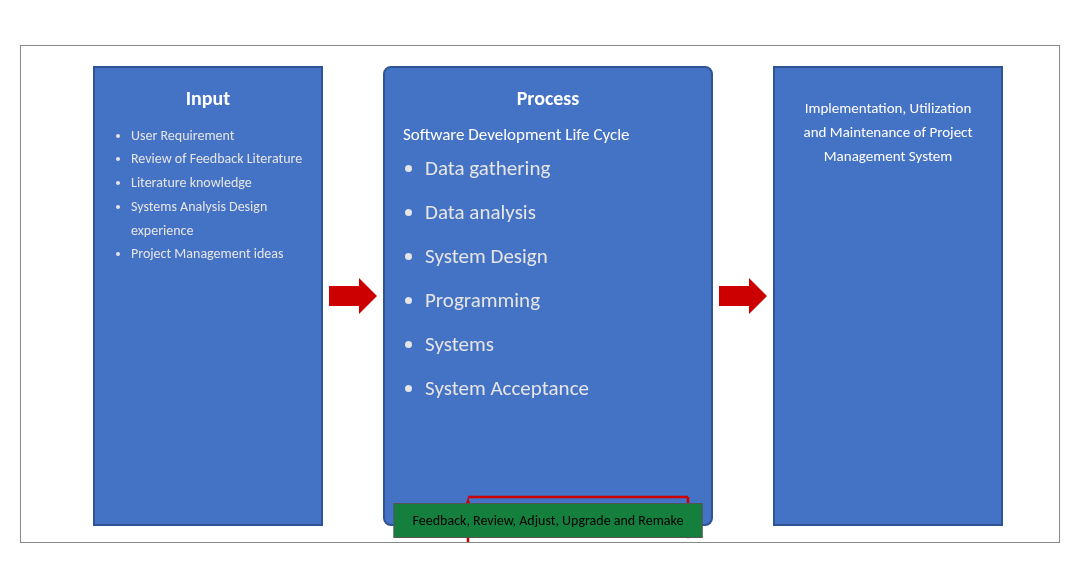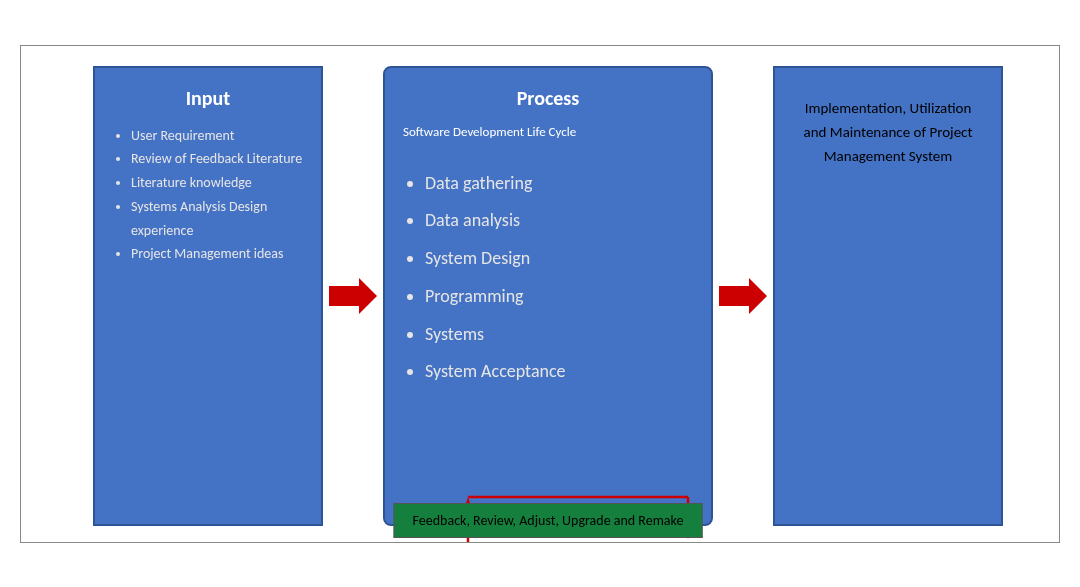--- a/index.html
+++ b/index.html
@@ -53,39 +53,39 @@
       width: 230px;
     }
     .box-title {
       font-weight: bold;
       font-size: 20px;
       text-align: center;
       margin-bottom: 14px;
       color: #fff;
     }
     .box-subtitle {
-      font-size: 13px;
+      font-size: 17px;
       color: #fff;
-      margin-bottom: 26px;
+      margin-bottom: 1px;
     }
     .box ul {
       list-style: disc;
       padding-left: 18px;
       font-size: 14px;
       color: #e5e5e5;
       line-height: 1.7;
     }
     .box ul.process-list {
-      font-size: 18px;
+      font-size: 21px;
       line-height: 2.1;
       padding-left: 22px;
     }
     .output-text {
       font-size: 15px;
-      color: #000000;
+      color: #ffffff;
       text-align: center;
       line-height: 1.6;
       margin-top: 10px;
     }
     .arrow-right {
       display: flex;
       align-items: center;
       justify-content: center;
       width: 60px;
       flex-shrink: 0;

